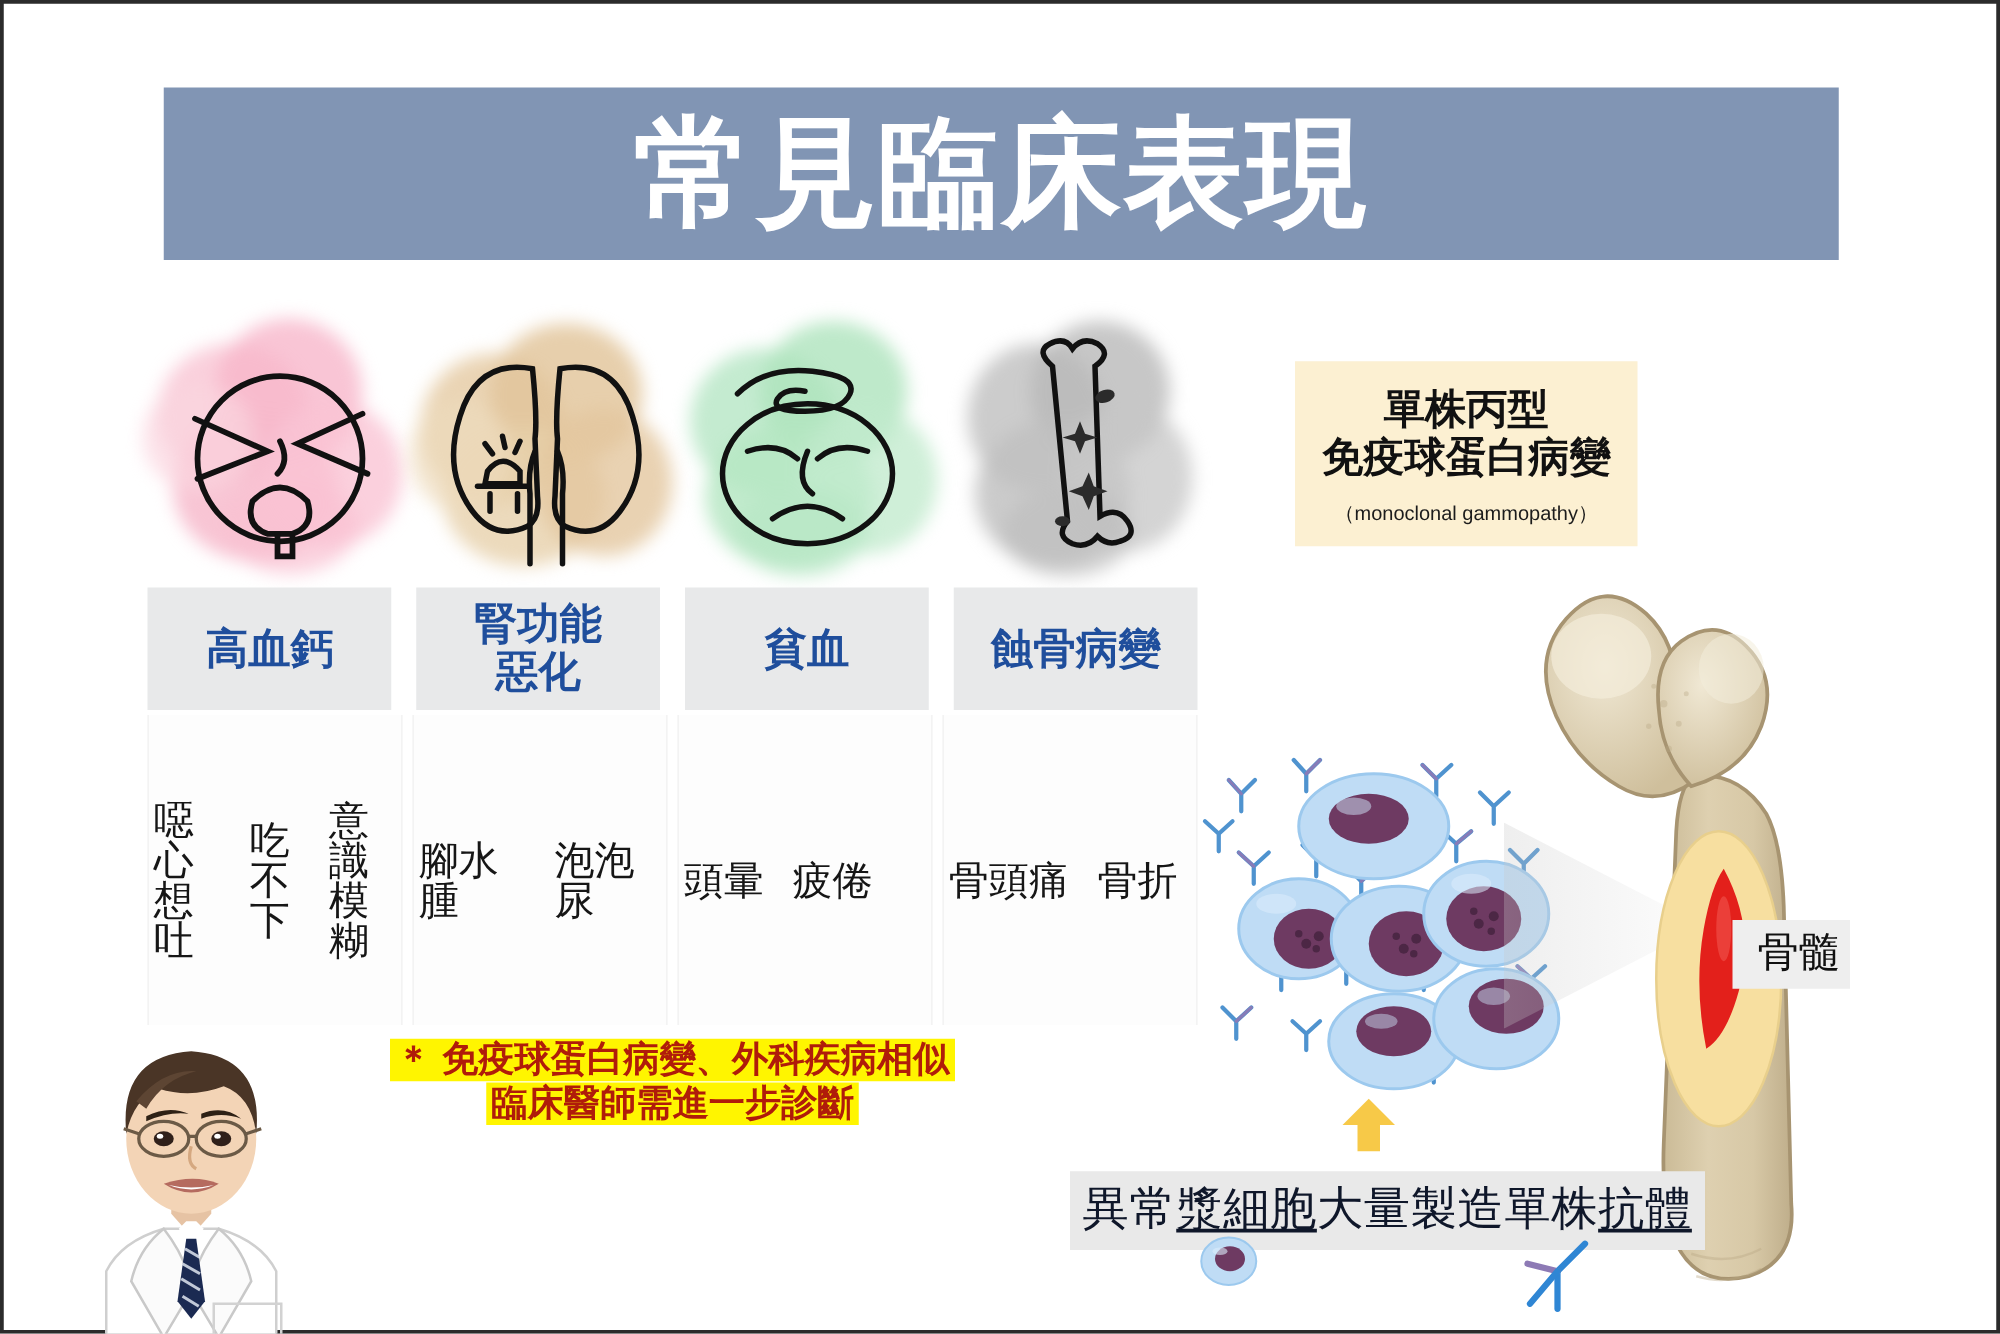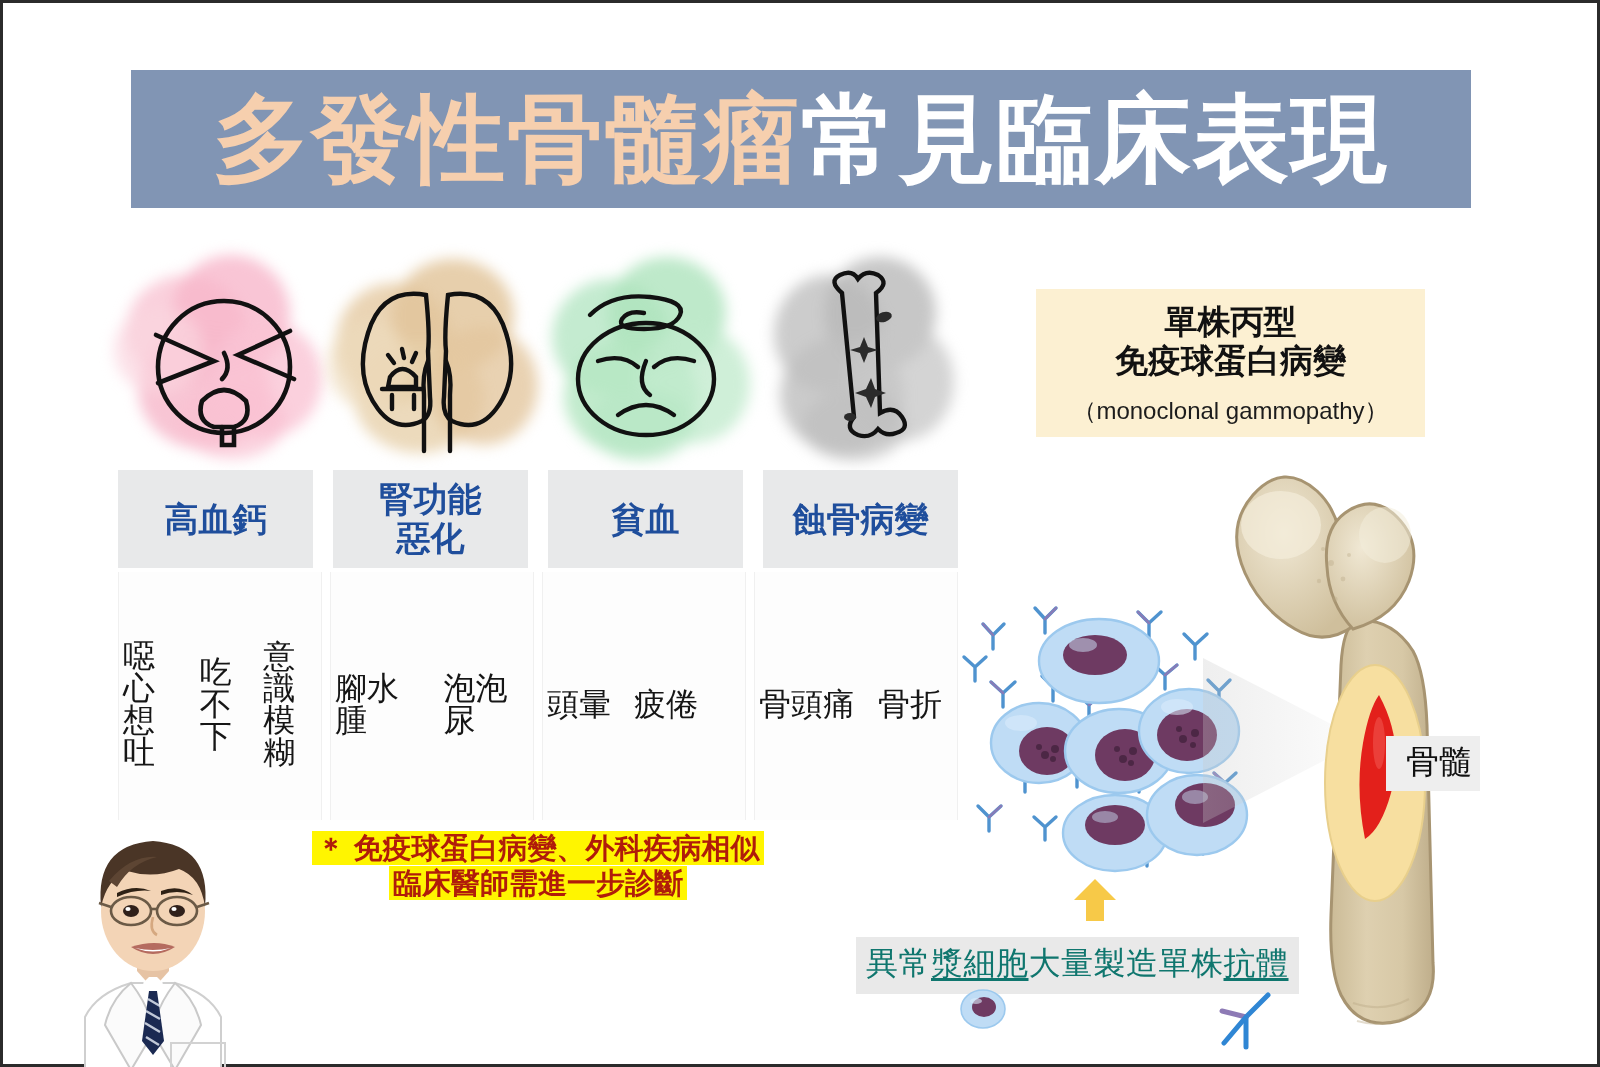--- a/index.html
+++ b/index.html
@@ -71,28 +71,28 @@
     background: #fff500; color: #b01c0a;
     font-size: 29px; font-weight: bold;
     padding: 1px 4px; box-decoration-break: clone;
   }
 
   
   #doctor { position: absolute; left: 22px; top: 782px; width: 300px; height: 285px; }
 
   
   #mono-box {
-    position: absolute; left: 1033px; top: 286px; width: 389px; height: 148px;
+    position: absolute; left: 1033px; top: 286px; width: 274px; height: 148px;
     background: #fcf0d2; display: flex; flex-direction: column;
     align-items: center; justify-content: center; padding-top: 4px;
   }
   #mono-box .l1, #mono-box .l2 {
     color: #111; font-weight: bold; font-size: 33px; line-height: 1.18;
   }
-  #mono-box .l3 { color: #1c1c1c; font-size: 24px; margin-top: 15px; }
+  #mono-box .l3 { color: #1c1c1c; font-size: 16px; margin-top: 15px; }
 
   
   #bone { position: absolute; left: 1200px; top: 440px; width: 270px; height: 600px; }
   #cells { position: absolute; left: 930px; top: 580px; width: 320px; height: 300px; }
   #pointer {
     position: absolute; left: 1200px; top: 655px;
     width: 160px; height: 165px;
     background: linear-gradient(90deg, rgba(200,200,200,0.30), rgba(225,225,225,0.08));
     clip-path: polygon(0% 0%, 100% 50%, 0% 100%);
   }
@@ -101,33 +101,32 @@
     background: #eeeeee; padding: 4px 8px 6px;
   }
   #marrow-label span { font-size: 33px; color: #111; font-weight: 500; margin-left: 12px; }
 
   #up-arrow { position: absolute; left: 1068px; top: 873px; width: 48px; height: 48px; }
 
   #bottom-caption {
     position: absolute; left: 853px; top: 934px;
     background: #e9e9e9; padding: 5px 10px 8px;
   }
-  #bottom-caption span { font-size: 32px; color: #0f766e; letter-spacing: 0.5px; }
+  #bottom-caption span { font-size: 37px; color: #0f172a; letter-spacing: 0.5px; }
   #bottom-caption .u { text-decoration: underline; text-underline-offset: 4px; }
 
   #legend-cell { position: absolute; left: 955px; top: 985px; width: 50px; height: 42px; }
   #legend-ab { position: absolute; left: 1205px; top: 978px; width: 76px; height: 76px; }
 </style>
 </head>
 <body>
 
 <div id="slide">
 
   <div id="title-bar">
-    <span class="t t1">多發性骨髓瘤</span>
     <span class="t t2">常見臨床表現</span>
   </div>
 
   <div class="icon-cell" style="left:115px">
     <div class="blob">
       <span style="left:8px;top:26px;width:120px;height:110px;background:#f9c8d6;opacity:.85"></span>
       <span style="left:54px;top:6px;width:118px;height:118px;background:#f8b6cb;opacity:.8"></span>
       <span style="left:20px;top:80px;width:132px;height:120px;background:#f7b8cb;opacity:.82"></span>
       <span style="left:92px;top:72px;width:112px;height:116px;background:#fac4d4;opacity:.8"></span>
       <span style="left:-4px;top:58px;width:90px;height:86px;background:#fbd6e0;opacity:.7"></span>

